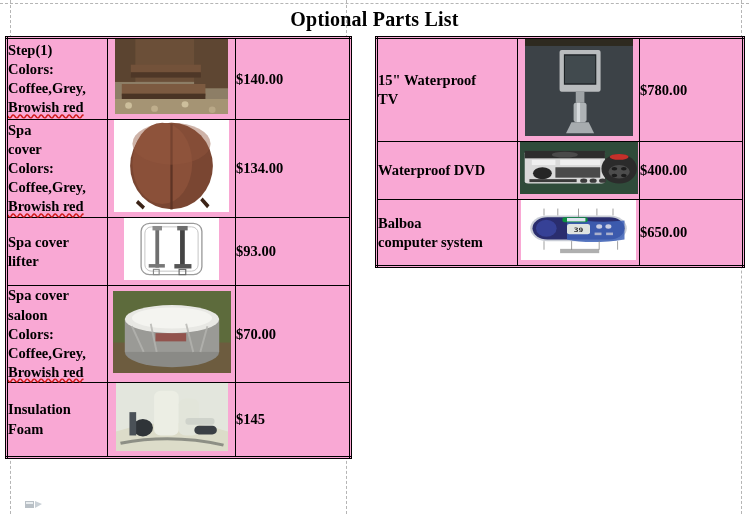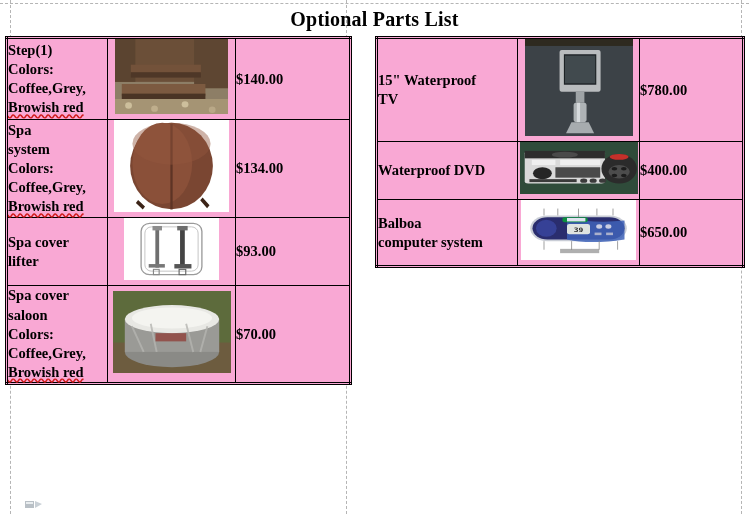--- a/index.html
+++ b/index.html
@@ -132,21 +132,21 @@
             <circle cx="12" cy="62" r="3" fill="#cdbf9c"></circle>
             <circle cx="35" cy="65" r="3" fill="#bfae8c"></circle>
             <circle cx="62" cy="61" r="3" fill="#cdbf9c"></circle>
             <circle cx="86" cy="66" r="3" fill="#b9a887"></circle>
           </svg></td>
         <td class="c-price">$140.00</td>
       </tr>
       <tr>
         <td class="c-name">
           <span class="name-line">Spa</span>
-          <span class="name-line">system</span>
+          <span class="name-line">cover</span>
           <span class="name-line">Colors:</span>
           <span class="name-line">Coffee,Grey,</span>
           <span class="name-line misspelled">Browish red</span>
         </td>
         <td class="c-img"><svg class="thumb" width="115" height="92" viewBox="0 0 100 70" preserveAspectRatio="none">
             <rect width="100" height="70" fill="#ffffff"></rect>
             <ellipse cx="50" cy="35" rx="36" ry="33" fill="#7a4632"></ellipse>
             <ellipse cx="42" cy="33" rx="26" ry="31" fill="#8a5039"></ellipse>
             <path d="M50 3 L50 68" stroke="#5d3425" stroke-width="2"></path>
             <ellipse cx="50" cy="18" rx="34" ry="16" fill="#92573e" opacity="0.45"></ellipse>
@@ -186,20 +186,39 @@
             <rect width="100" height="70" fill="#5d6b3c"></rect>
             <rect x="0" y="44" width="100" height="26" fill="#6d5c3f"></rect>
             <ellipse cx="50" cy="52" rx="40" ry="13" fill="#8a8a86"></ellipse>
             <rect x="10" y="24" width="80" height="28" fill="#9a9a96"></rect>
             <ellipse cx="50" cy="24" rx="40" ry="12" fill="#e8e8e4"></ellipse>
             <ellipse cx="50" cy="23" rx="34" ry="9" fill="#f4f4f0"></ellipse>
             <path d="M16 30 l10 22 M32 28 l5 24 M62 28 l6 24 M80 30 l-6 22" stroke="#b5b5b1" stroke-width="1.6" opacity="0.8"></path>
             <rect x="36" y="36" width="26" height="7" fill="#8f3b34" opacity="0.75"></rect>
           </svg></td>
         <td class="c-price">$70.00</td>
+      </tr>
+      <tr>
+        <td class="c-name">
+          <span class="name-line">Insulation</span>
+          <span class="name-line">Foam</span>
+        </td>
+        <td class="c-img"><svg class="thumb" width="112" height="68" viewBox="0 0 100 70" preserveAspectRatio="none">
+            <rect width="100" height="70" fill="#e3e6dd"></rect>
+            <ellipse cx="50" cy="64" rx="48" ry="14" fill="#cfcbb4"></ellipse>
+            <path d="M0 50 q50 -18 100 0 v20 H0 Z" fill="#dcdcc9"></path>
+            <rect x="34" y="8" width="22" height="46" rx="6" fill="#eceee4"></rect>
+            <rect x="56" y="16" width="18" height="38" rx="6" fill="#e2e5da"></rect>
+            <circle cx="24" cy="46" r="9" fill="#2f3438"></circle>
+            <rect x="12" y="30" width="6" height="24" fill="#4a5157"></rect>
+            <rect x="62" y="36" width="26" height="7" rx="3" fill="#cfd3cb"></rect>
+            <rect x="70" y="44" width="20" height="9" rx="4" fill="#3a3f44"></rect>
+            <path d="M4 62 q46 -10 92 2" stroke="#8d8f85" stroke-width="3" fill="none"></path>
+          </svg></td>
+        <td class="c-price">$145</td>
       </tr>
     </tbody>
 </table>
 
 <table class="parts-table right" id="tbl-right">
   <tbody>
       <tr>
         <td class="c-name">
           <span class="name-line">15" Waterproof</span>
           <span class="name-line">TV</span>

